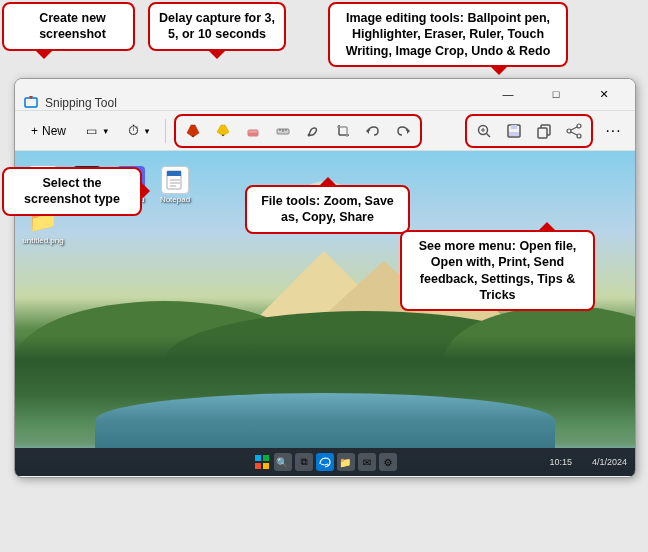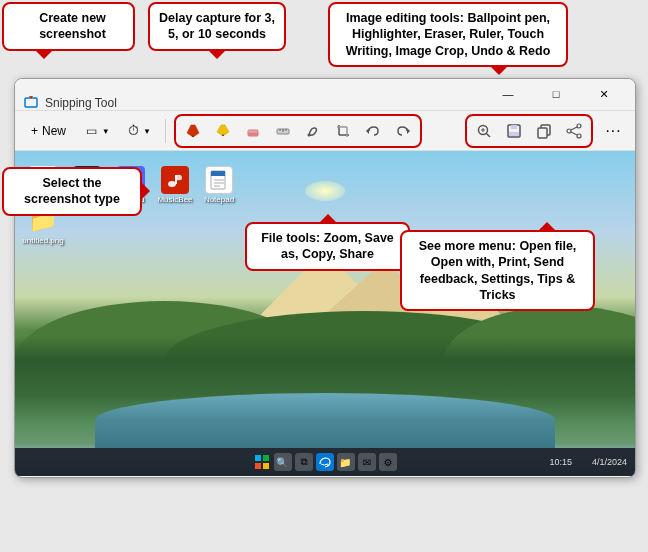--- a/index.html
+++ b/index.html
@@ -290,21 +290,21 @@
 </div>
 
 <div class="callout arrow-down-right" style="left:328px; top:2px; width:240px;">
   <span>Image editing tools: Ballpoint pen, Highlighter, Eraser, Ruler, Touch Writing, Image Crop, Undo &amp; Redo</span>
 </div>
 
 <div class="callout arrow-right" style="left:2px; top:167px; width:140px;">
   <span>Select the screenshot type</span>
 </div>
 
-<div class="callout arrow-up" style="left:245px; top:185px; width:165px;margin-top:37px;">
+<div class="callout arrow-up" style="left:245px; top:185px; width:165px;">
   <span>File tools: Zoom, Save as, Copy, Share</span>
 </div>
 
 <div class="callout arrow-up-right" style="left:400px; top:230px; width:195px;">
   <span>See more menu: Open file, Open with, Print, Send feedback, Settings, Tips &amp; Tricks</span>
 </div>
 
 <div class="snipping-window">
 
   <div class="title-bar">
@@ -491,30 +491,20 @@
             <path d="M7,14 Q5,11 5,9 Q5,6 8,5 L9,7 Q7,8 7,10" fill="#fff"></path>
             <path d="M15,14 Q17,11 17,9 Q17,6 14,5 L13,7 Q15,8 15,10" fill="#fff"></path>
             <path d="M9,7 Q11,6 13,7 L14,12 Q11,14 8,12Z" fill="#fff" opacity="0.9"></path>
             <circle cx="9" cy="10" r="1.2" fill="#5865F2"></circle>
             <circle cx="13" cy="10" r="1.2" fill="#5865F2"></circle>
           </svg>
         </div>
         <div class="desktop-icon-label">Discord</div>
       </div>
       <div class="desktop-icon">
-        <div class="desktop-icon-img" style="background:#cc2200;">
-          <svg width="22" height="22" viewBox="0 0 22 22">
-            <ellipse cx="8" cy="15" rx="4" ry="3" fill="#fff" opacity="0.9"></ellipse>
-            <rect x="11" y="6" width="2" height="9" fill="#fff"></rect>
-            <path d="M13,6 Q18,5 18,9 Q18,12 13,11" fill="#fff" opacity="0.8"></path>
-          </svg>
-        </div>
-        <div class="desktop-icon-label">MusicBee</div>
-      </div>
-      <div class="desktop-icon">
         <div class="desktop-icon-img" style="background:#fff;border:1px solid #ccc;">
           <svg width="22" height="22" viewBox="0 0 22 22">
             <rect x="3" y="2" width="14" height="18" rx="1" fill="#fff" stroke="#aaa" stroke-width="1"></rect>
             <rect x="3" y="2" width="14" height="5" fill="#2a6ebb"></rect>
             <line x1="6" y1="11" x2="16" y2="11" stroke="#aaa" stroke-width="1"></line>
             <line x1="6" y1="14" x2="16" y2="14" stroke="#aaa" stroke-width="1"></line>
             <line x1="6" y1="17" x2="12" y2="17" stroke="#aaa" stroke-width="1"></line>
           </svg>
         </div>
         <div class="desktop-icon-label">Notepad</div>

